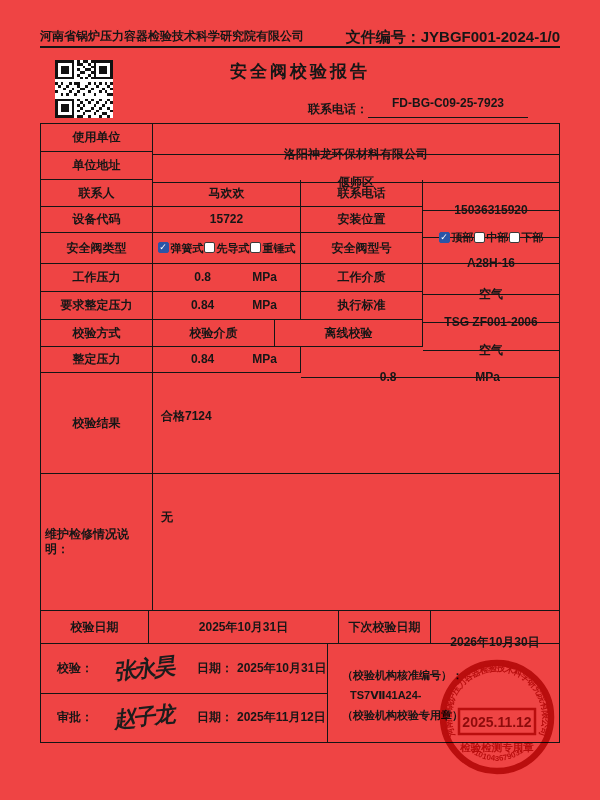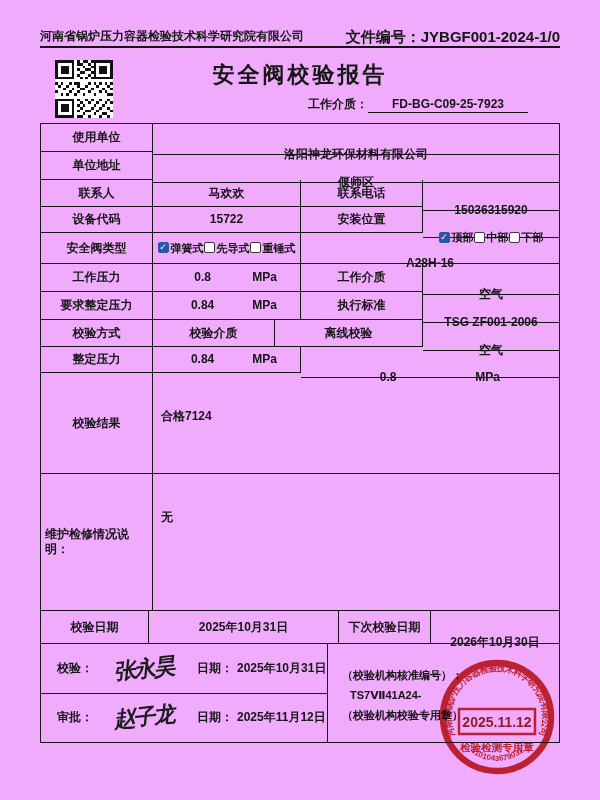--- a/index.html
+++ b/index.html
@@ -4,31 +4,31 @@
 <style>
   html,body{margin:0;padding:0;}
   body{
     width:600px;height:800px;
     background:#e9e9e7;
     font-family:"Liberation Sans","DejaVu Sans",sans-serif;
     color:#161616;
   }
   #page{
     position:relative;width:600px;height:800px;
-    background:#f0abfc;overflow:hidden;
+    background:#ef4444;overflow:hidden;
   }
   
   .org-name{position:absolute;left:40px;top:28px;font-size:12px;font-weight:bold;}
   .doc-no{position:absolute;right:40px;top:28px;font-size:15px;font-weight:bold;}
   .head-rule{position:absolute;left:40px;top:46px;width:520px;height:2px;background:#151515;}
   .qr{position:absolute;left:55px;top:60px;width:58px;height:58px;}
   .title{position:absolute;left:0;top:60px;width:600px;text-align:center;
-         font-size:22px;font-weight:bold;letter-spacing:3px;}
+         font-size:17px;font-weight:bold;letter-spacing:3px;}
   .report-line{position:absolute;left:308px;top:96px;font-size:12px;font-weight:bold;display:flex;align-items:flex-end;}
-  .report-no{display:inline-block;width:160px;text-align:center;border-bottom:1.6px solid #151515;padding-bottom:1px;}
+  .report-no{display:inline-block;width:160px;text-align:center;border-bottom:1.6px solid #151515;padding-bottom:7px;}
   
   .table{position:absolute;left:40px;top:123px;width:518px;border:1.7px solid #151515;
          font-size:12px;font-weight:bold;z-index:1;background:transparent;}
   .tr{display:flex;width:100%;}
   .td{border-right:1.4px solid #151515;border-bottom:1.4px solid #151515;
       display:flex;align-items:center;justify-content:center;box-sizing:border-box;
       overflow:visible;line-height:1.25;text-align:center;}
   .tr .td:last-child{border-right:none;margin-top:30px;}
   .c1{width:112px;text-align:right;}.c2{width:148px;}.c3{width:122px;}.c4{flex:1;}
   .d1{width:108px;}.d2{width:190px;}.d3{width:92px;}.d4{flex:1;}
@@ -85,21 +85,21 @@
     <g fill="#111">
       <rect x="2" y="2" width="3" height="3"></rect>
         <rect x="16" y="2" width="3" height="3"></rect>
         <rect x="2" y="16" width="3" height="3"></rect>
       <path d="M8 0h1v1H8z M10 0h2v1h-2z M13 0h1v1h-1z M8 1h2v1H8z M12 1h1v1h-1z M10 2h1v1h-1z M13 2h1v1h-1z M8 3h1v1H8z M11 3h2v1h-2z M9 4h2v1H9z M13 4h1v1h-1z M8 5h1v1H8z M12 5h1v1h-1z M9 6h1v1H9z M11 6h1v1h-1z M13 6h1v1h-1z M0 8h1v1H0z M2 8h1v1H2z M5 8h1v1H5z M7 8h2v1H7z M12 8h1v1h-1z M14 8h1v1h-1z M16 8h1v1h-1z M18 8h1v1h-1z M20 8h1v1h-1z M1 9h1v1H1z M4 9h1v1H4z M8 9h1v1H8z M11 9h1v1h-1z M15 9h1v1h-1z M19 9h1v1h-1z M3 10h1v1H3z M6 10h1v1H6z M9 10h2v1H9z M13 10h1v1h-1z M17 10h1v1h-1z M20 10h1v1h-1z M0 11h1v1H0z M5 11h1v1H5z M8 11h1v1H8z M12 11h1v1h-1z M16 11h1v1h-1z M18 11h1v1h-1z M2 12h1v1H2z M4 12h1v1H4z M7 12h1v1H7z M10 12h1v1h-1z M14 12h1v1h-1z M19 12h2v1h-2z M8 14h1v1H8z M11 14h1v1h-1z M13 14h1v1h-1z M16 14h1v1h-1z M19 14h1v1h-1z M9 15h1v1H9z M12 15h1v1h-1z M15 15h1v1h-1z M18 15h1v1h-1z M20 15h1v1h-1z M8 16h1v1H8z M10 16h1v1h-1z M14 16h1v1h-1z M17 16h1v1h-1z M9 17h1v1H9z M13 17h1v1h-1z M16 17h1v1h-1z M19 17h1v1h-1z M8 18h1v1H8z M11 18h2v1h-2z M15 18h1v1h-1z M20 18h1v1h-1z M10 19h1v1h-1z M14 19h1v1h-1z M17 19h2v1h-2z M8 20h2v1H8z M12 20h1v1h-1z M16 20h1v1h-1z M19 20h1v1h-1z"></path>
     </g>
   </svg>
 
   <div class="title">安全阀校验报告</div>
   <div class="report-line">
-    <span>工作介质：</span>
+    <span>联系电话：</span>
     <span class="report-no">FD-BG-C09-25-7923</span>
   </div>
 
   <div class="table">
 
     <div class="tr" style="height:28px">
       <div class="td c1">使用单位</div>
       <div class="td wide">洛阳神龙环保材料有限公司</div>
     </div>
 
@@ -148,20 +148,21 @@
           <span class="opt">
               <span class="cb"></span>
               <span>先导式</span>
             </span>
           <span class="opt">
               <span class="cb"></span>
               <span>重锤式</span>
             </span>
         </span>
       </div>
+      <div class="td c3">安全阀型号</div>
       <div class="td c4">A28H-16</div>
     </div>
 
     <div class="tr" style="height:28px">
       <div class="td c1">工作压力</div>
       <div class="td c2">
         <span class="vu">
             <span class="v">0.8</span>
             <span class="u">MPa</span>
           </span>

